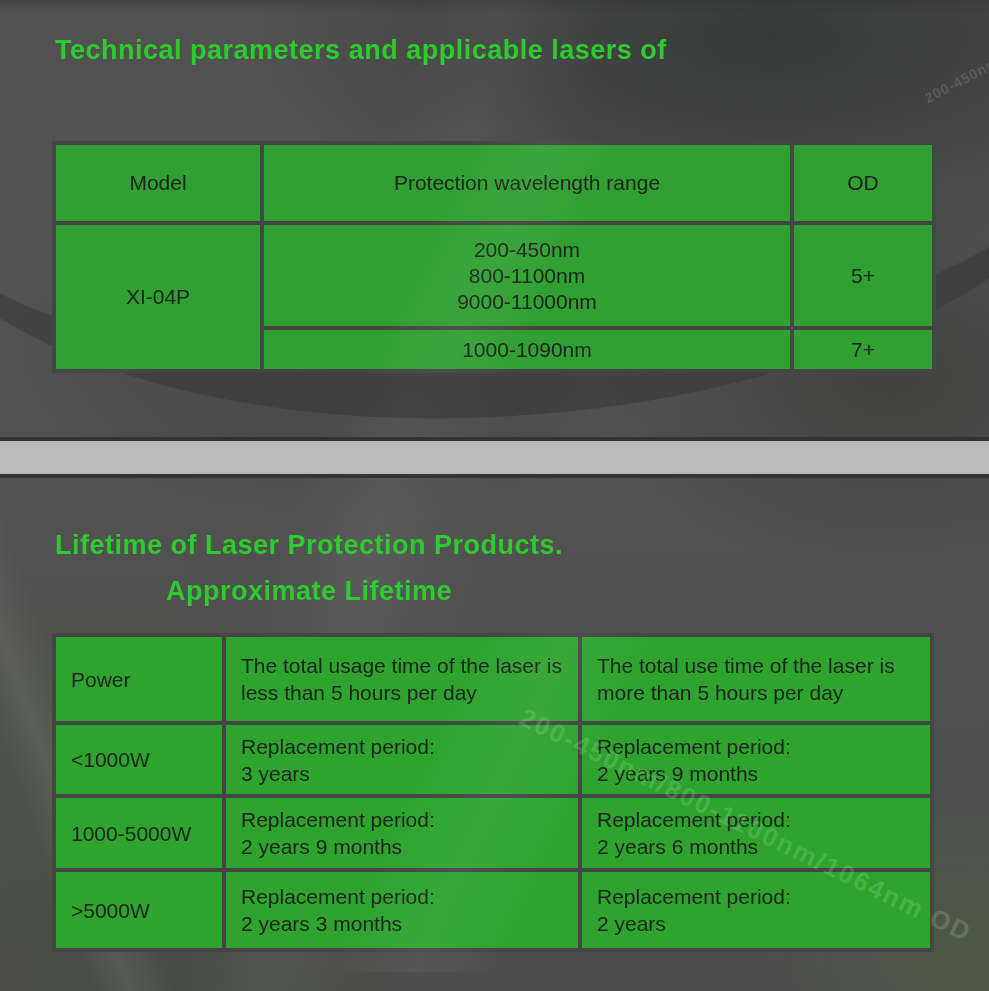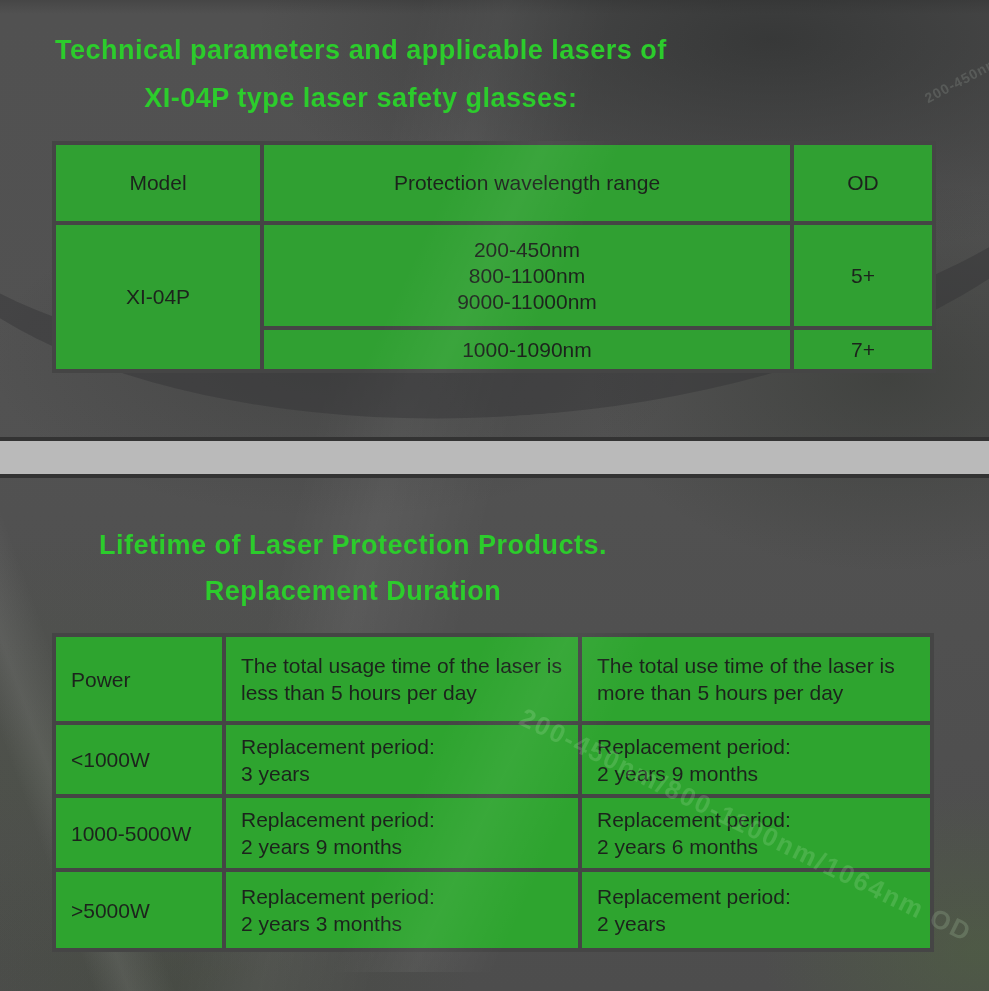--- a/index.html
+++ b/index.html
@@ -37,21 +37,21 @@
     color:rgba(205,245,200,0.17);transform:rotate(26deg);transform-origin:left top;
   }
   .wm-top{
     left:922px;top:92px;font-size:14px;letter-spacing:1px;
     color:rgba(230,240,230,0.14);transform:rotate(-28deg);transform-origin:left top;
   }
   
   .sec-title{position:absolute;left:55px;z-index:4;font-weight:bold;font-size:27px;
     color:#2ccc2c;letter-spacing:0.5px;line-height:48px;text-align:center;}
   #title1{top:26px;}
-  #title2{top:522px;line-height:46px;margin-left:44px;}
+  #title2{top:522px;line-height:46px;}
   
   table{border-collapse:collapse;position:absolute;z-index:5;table-layout:fixed;}
   td{border:4px solid #454545;color:#1c231c;font-size:21px;
      background:#30a032;background-clip:padding-box;}
   #table1{left:52px;top:141px;width:880px;}
   #table1 td{text-align:center;vertical-align:middle;}
   #table1 .r-head{height:80px;}
   #table1 .r-main{height:105px;}
   #table1 .r-sub{height:43px;}
   #table2{left:52px;top:633px;width:878px;}
@@ -80,21 +80,20 @@
 
   <div class="photo-layer"></div>
   <div class="arm-curve"></div>
   <div class="photo-streaks"></div>
 
   <div class="wm wm-top">200-450nm</div>
   <div class="wm wm-diag">200-450nm/800-1100nm/1064nm OD</div>
 
   <div id="title1" class="sec-title">
     <div>Technical parameters and applicable lasers of</div>
-    <div>XI-04P type laser safety glasses:</div>
   </div>
 
   <table id="table1">
     <colgroup>
         <col style="width:208px">
         <col style="width:530px">
         <col style="width:142px">
       </colgroup>
     <tbody>
       <tr class="r-head">
@@ -116,21 +115,21 @@
     </tbody>
   </table>
   <div id="sheen1" class="cell-sheen"></div>
 
   <div id="div-dark-top" class="divider"></div>
   <div id="div-light" class="divider"></div>
   <div id="div-dark-bot" class="divider"></div>
 
   <div id="title2" class="sec-title">
     <div>Lifetime of Laser Protection Products.</div>
-    <div>Replacement Duration</div>
+    <div>Approximate Lifetime</div>
   </div>
 
   <table id="table2">
     <colgroup>
         <col style="width:170px">
         <col style="width:356px">
         <col style="width:352px">
       </colgroup>
     <tbody>
       <tr class="r-head">

